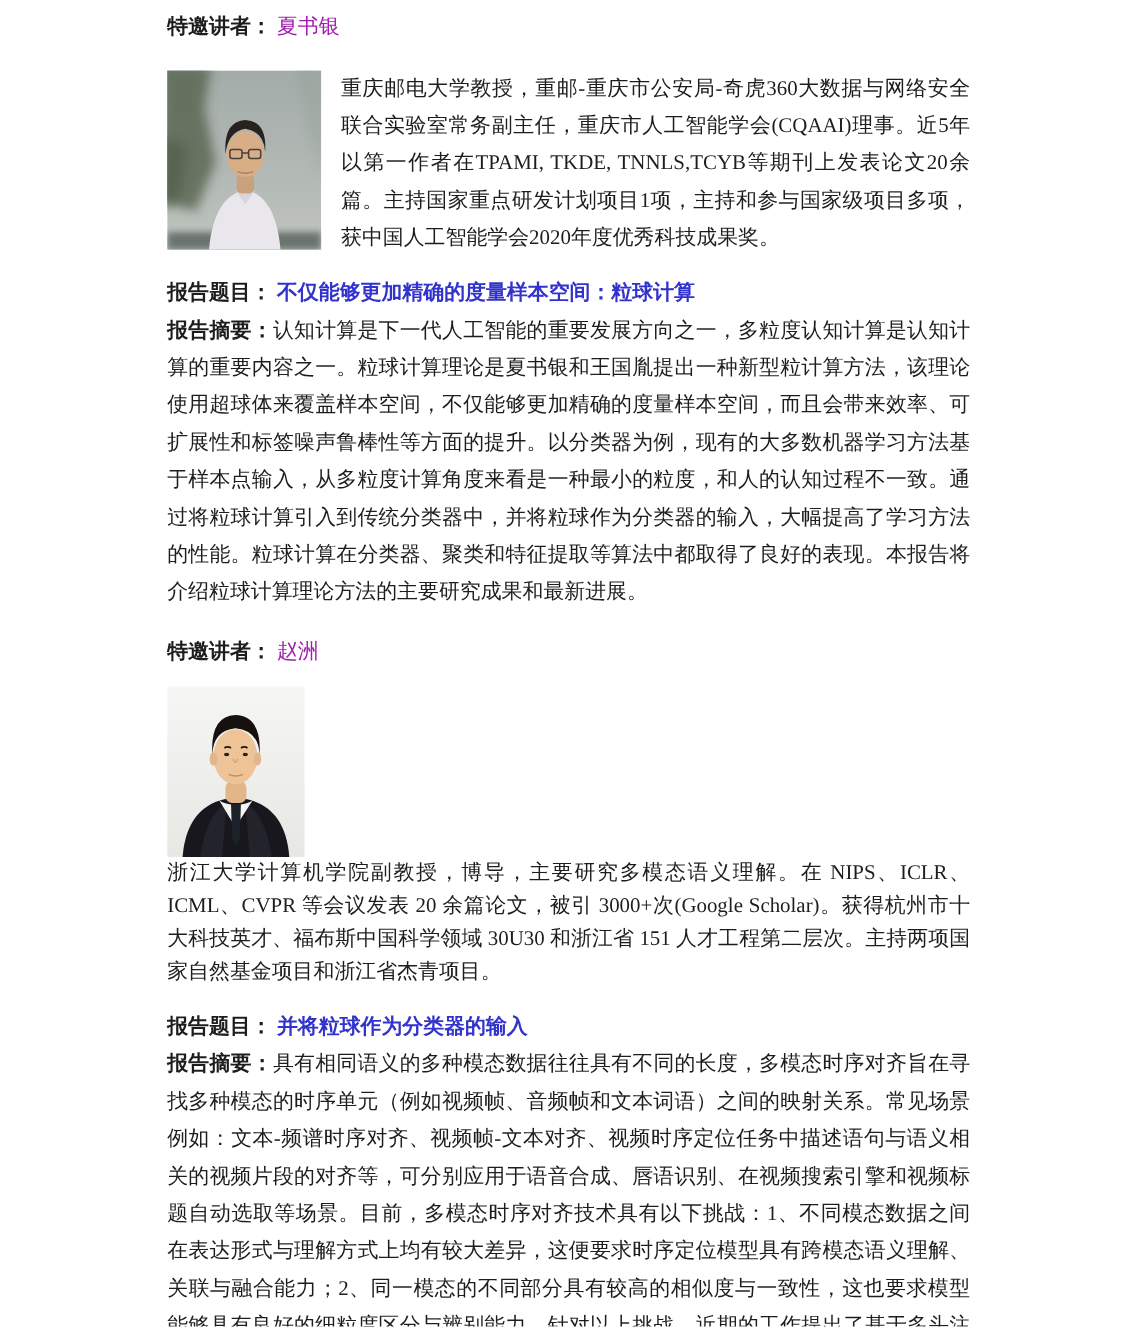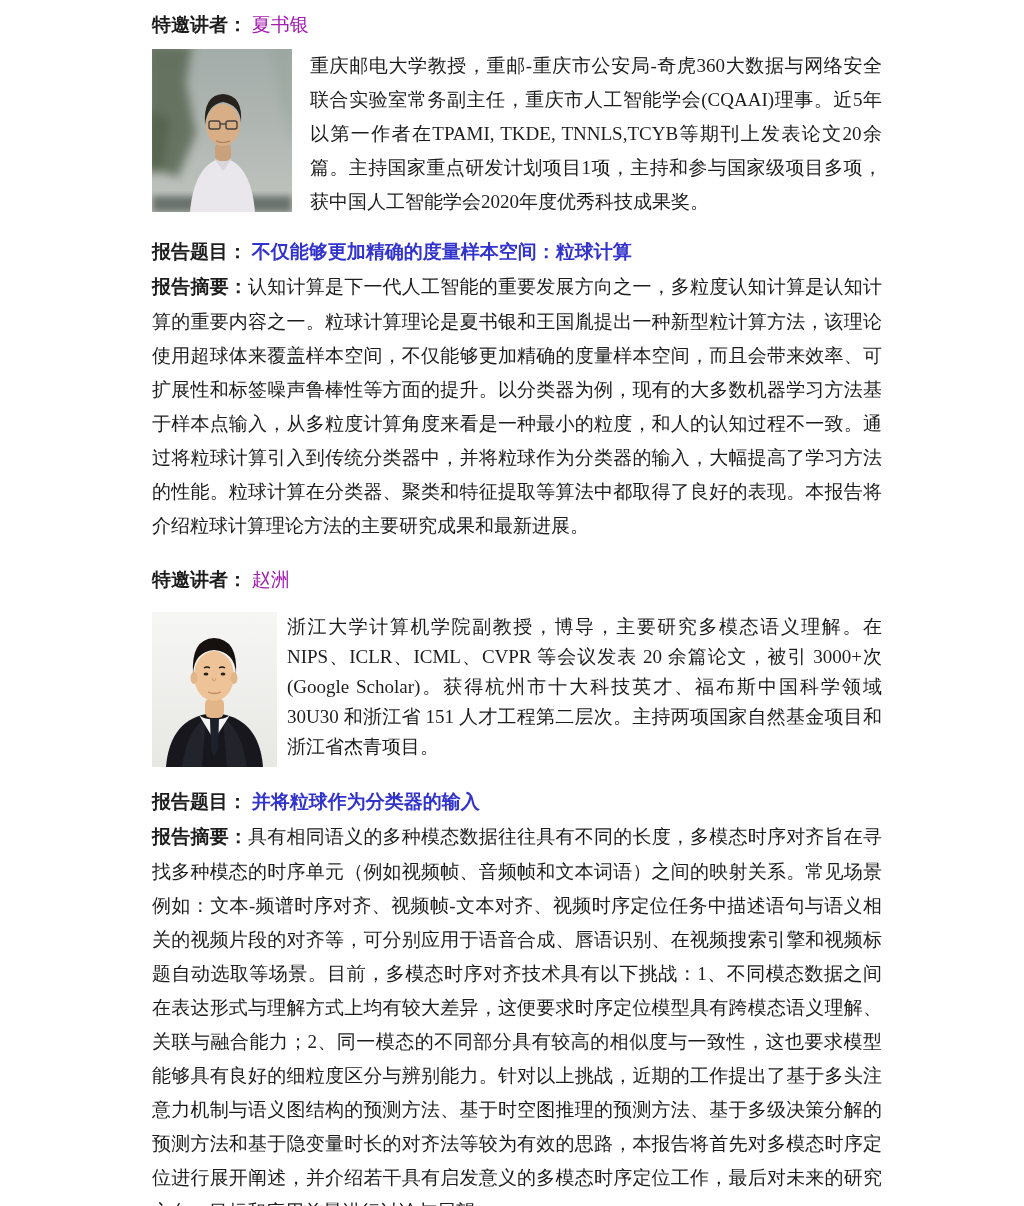--- a/index.html
+++ b/index.html
@@ -12,34 +12,34 @@
   }
   .doc{
     width:730px;
     margin:0 0 0 152px;
     padding-top:8px;
     font-size:19px;
     line-height:34px;
   }
   p{margin:0;}
   .hdr-line{line-height:34px;}
-  .label{font-weight:bold;color:#1d1d1d;font-family:Liberation Mono, monospace;}
+  .label{font-weight:bold;color:#1d1d1d;}
   .link{color:#a21caf;text-decoration:none;cursor:pointer;}
   .talk-line{line-height:34px;margin-top:16px;}
   .talk-title{color:#3232cd;font-weight:bold;}
-  .bio-row{display:flex;align-items:flex-start;margin-top:6px;}
+  .bio-row{display:flex;align-items:flex-start;margin-top:22px;}
   .bio-row .photo{flex:0 0 auto;}
   .photo-1{width:140px;height:163px;margin-right:18px;}
   .photo-2{width:125px;height:155px;margin-right:10px;}
   .photo svg{display:block;}
   .bio{flex:1 1 auto;text-align:justify;line-height:34px;}
   .bio-2{line-height:30px;}
   .abstract{text-align:justify;line-height:34px;}
   .sec-2{margin-top:20px;}
-  .row-2{margin-top:14px;}
+  .row-2{margin-top:14px;flex-direction:column;}
   .talk-line-2{margin-top:18px;}
 </style>
 </head>
 <body>
 
 <div class="doc">
 
   <section>
     <p class="hdr-line">
       <span class="label">特邀讲者：</span>

